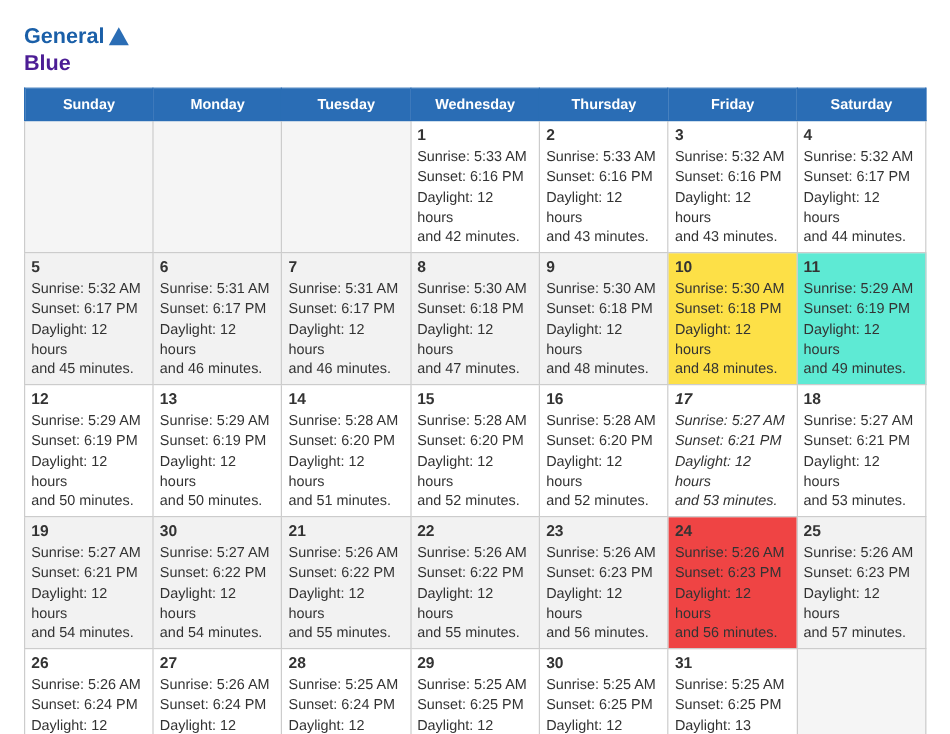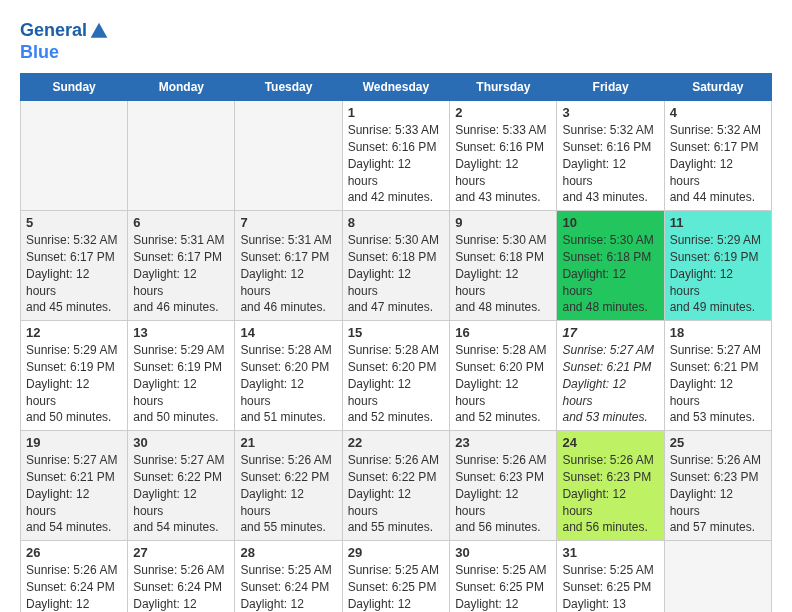--- a/index.html
+++ b/index.html
@@ -89,21 +89,21 @@
 </head>
 <body>
 
 <div class="header">
   <div class="logo">
     <div>
       <div class="logo-text">
         <span>General</span><svg class="logo-icon" viewBox="0 0 24 24" style="display:inline-block;vertical-align:middle;margin:0 2px">
             <polygon points="12,2 22,20 2,20" fill="#2a6db5"></polygon>
           </svg><br>
-        <span style="color:#3b82f6">Blue</span>
+        <span style="color:#4c1d95">Blue</span>
       </div>
     </div>
   </div>
   <div class="title-block">
     <div class="month-title"></div>
     <div class="location"></div>
   </div>
 </div>
 
 <table class="calendar">
@@ -181,21 +181,21 @@
 Daylight: 12 hours
 and 47 minutes.</div>
         </td>
         <td style="background: rgb(242, 242, 242);">
           <span class="day-num">9</span>
           <div class="day-info" style="white-space: pre-line;">Sunrise: 5:30 AM
 Sunset: 6:18 PM
 Daylight: 12 hours
 and 48 minutes.</div>
         </td>
-        <td style="background: #22c55e;">
+        <td style="background: #fde047;">
           <span class="day-num">10</span>
           <div class="day-info" style="white-space: pre-line;">Sunrise: 5:30 AM
 Sunset: 6:18 PM
 Daylight: 12 hours
 and 48 minutes.</div>
         </td>
         <td style="background: #5eead4;">
           <span class="day-num">11</span>
           <div class="day-info" style="white-space: pre-line;">Sunrise: 5:29 AM
 Sunset: 6:19 PM
@@ -283,21 +283,21 @@
 Daylight: 12 hours
 and 55 minutes.</div>
         </td>
         <td style="background: rgb(242, 242, 242);">
           <span class="day-num">23</span>
           <div class="day-info" style="white-space: pre-line;">Sunrise: 5:26 AM
 Sunset: 6:23 PM
 Daylight: 12 hours
 and 56 minutes.</div>
         </td>
-        <td style="background: #bef264;">
+        <td style="background: #ef4444;">
           <span class="day-num">24</span>
           <div class="day-info" style="white-space: pre-line;">Sunrise: 5:26 AM
 Sunset: 6:23 PM
 Daylight: 12 hours
 and 56 minutes.</div>
         </td>
         <td style="background: rgb(242, 242, 242);">
           <span class="day-num">25</span>
           <div class="day-info" style="white-space: pre-line;">Sunrise: 5:26 AM
 Sunset: 6:23 PM

